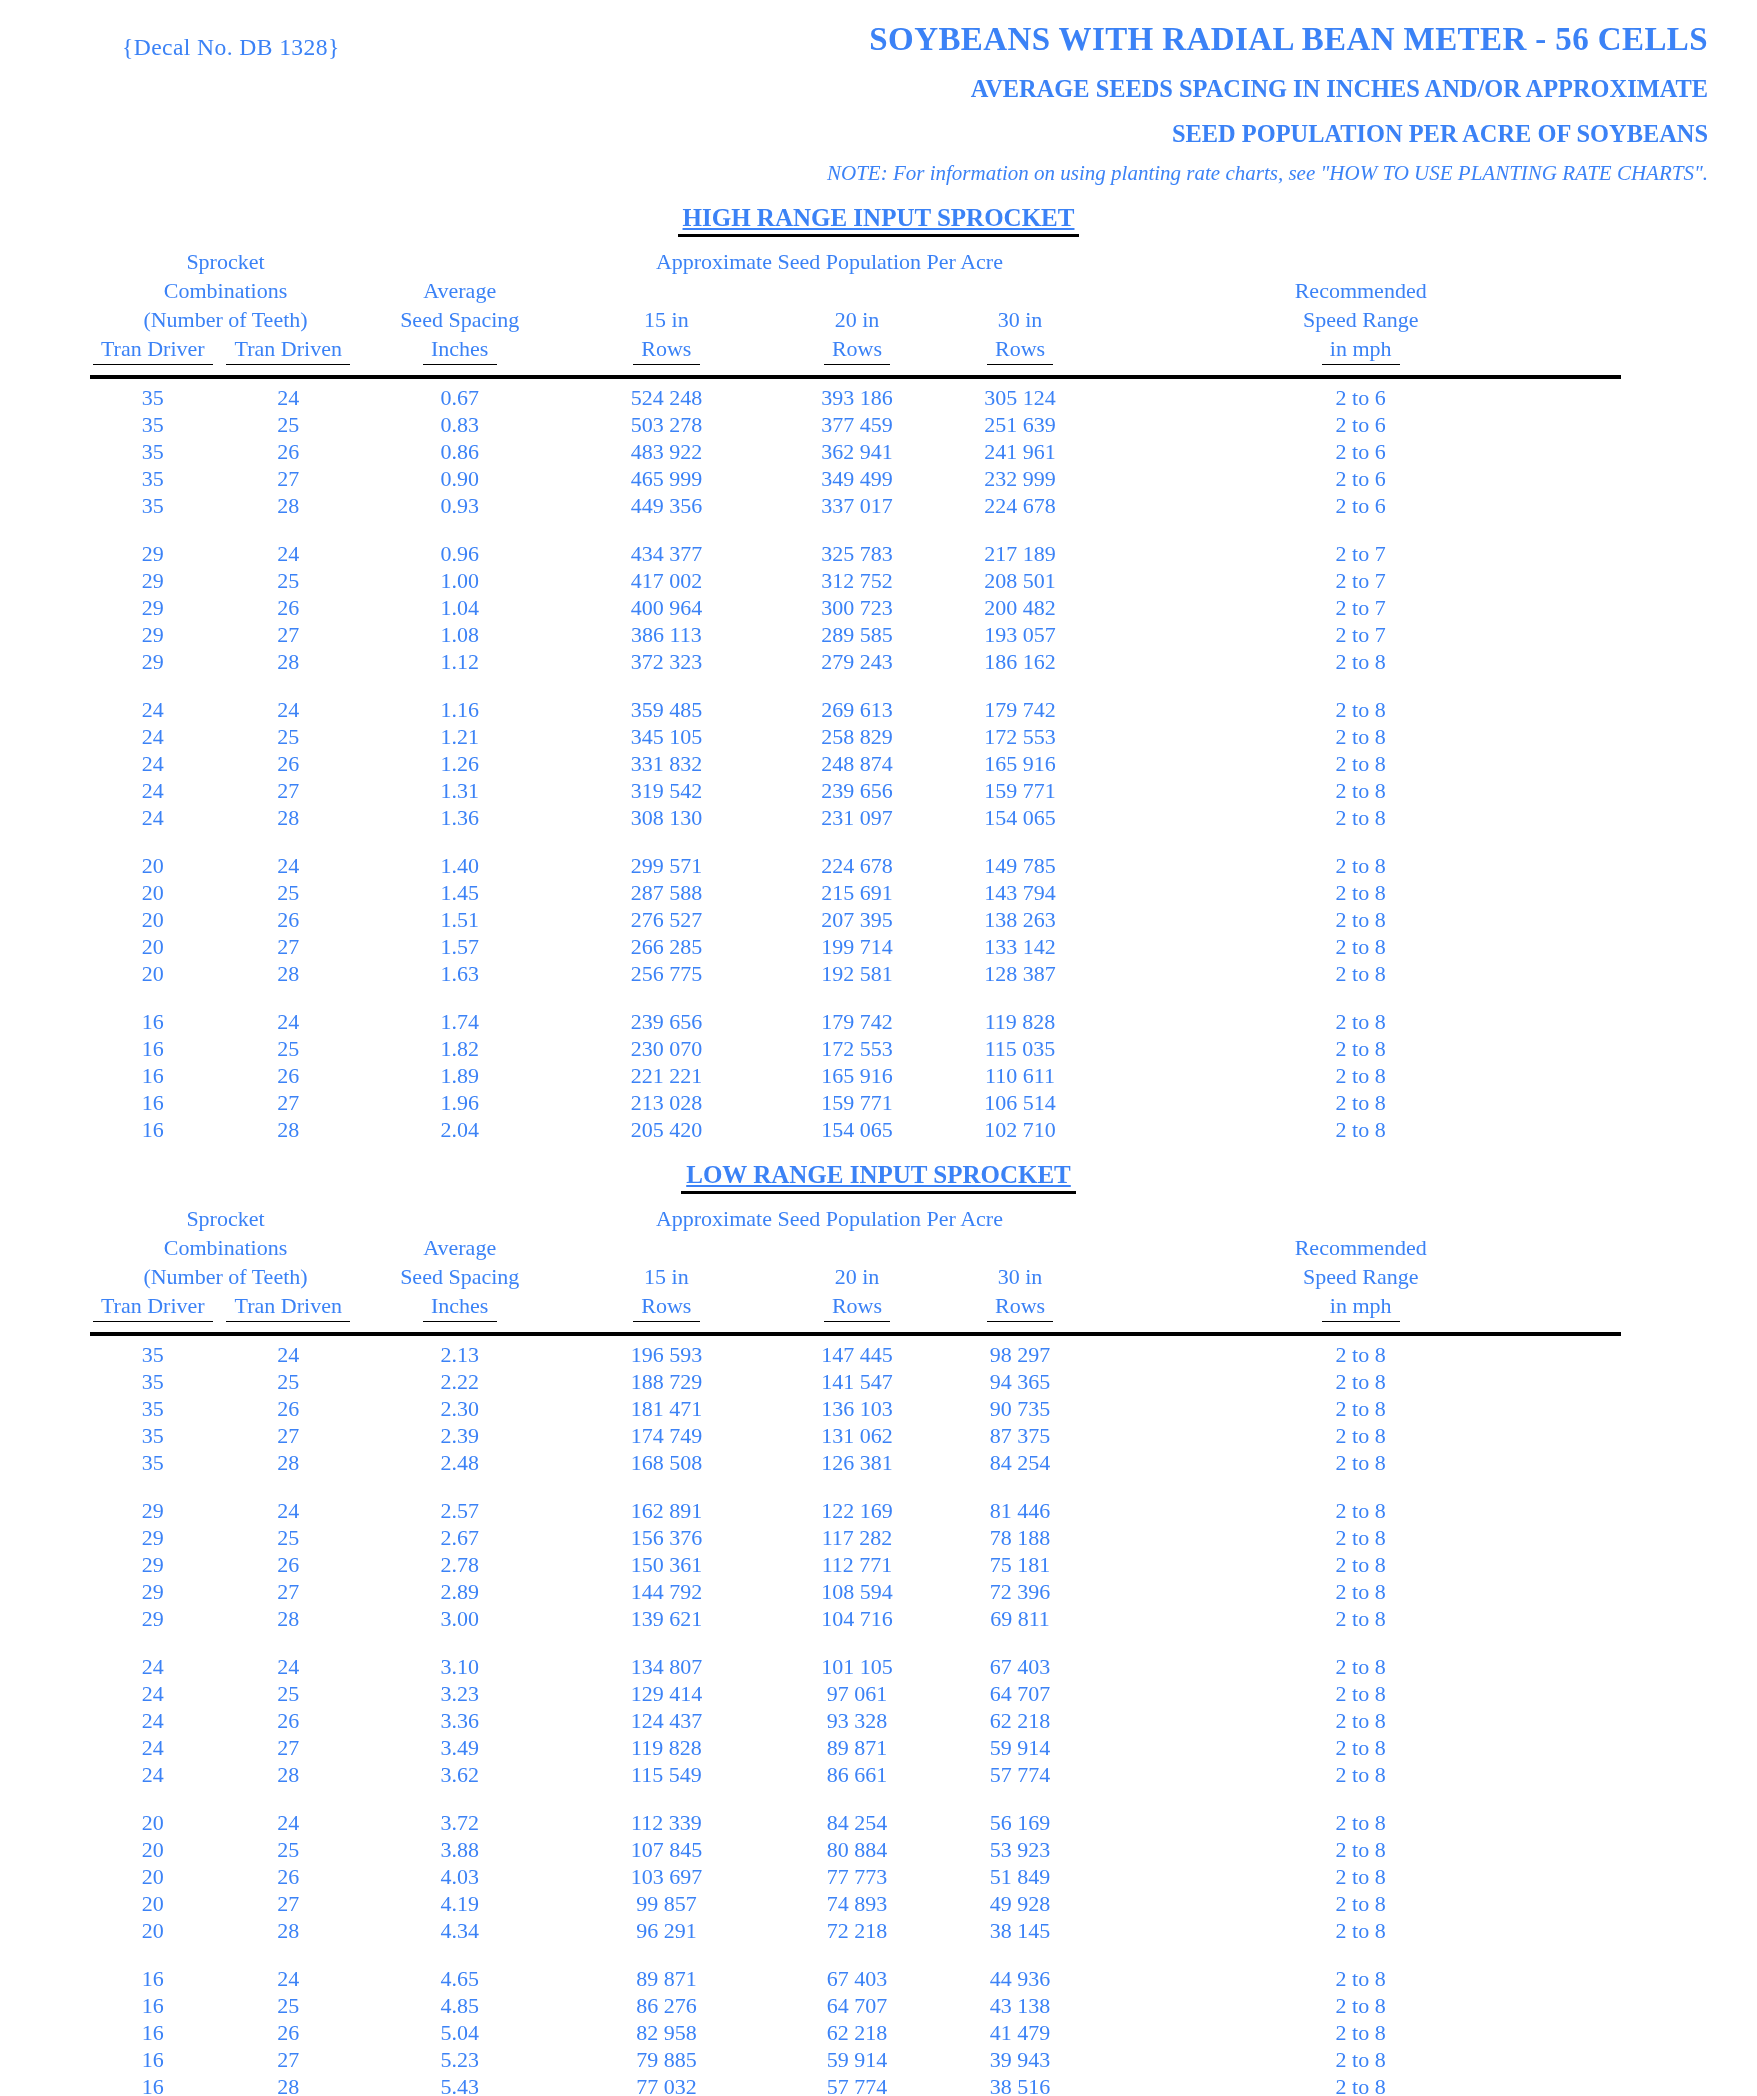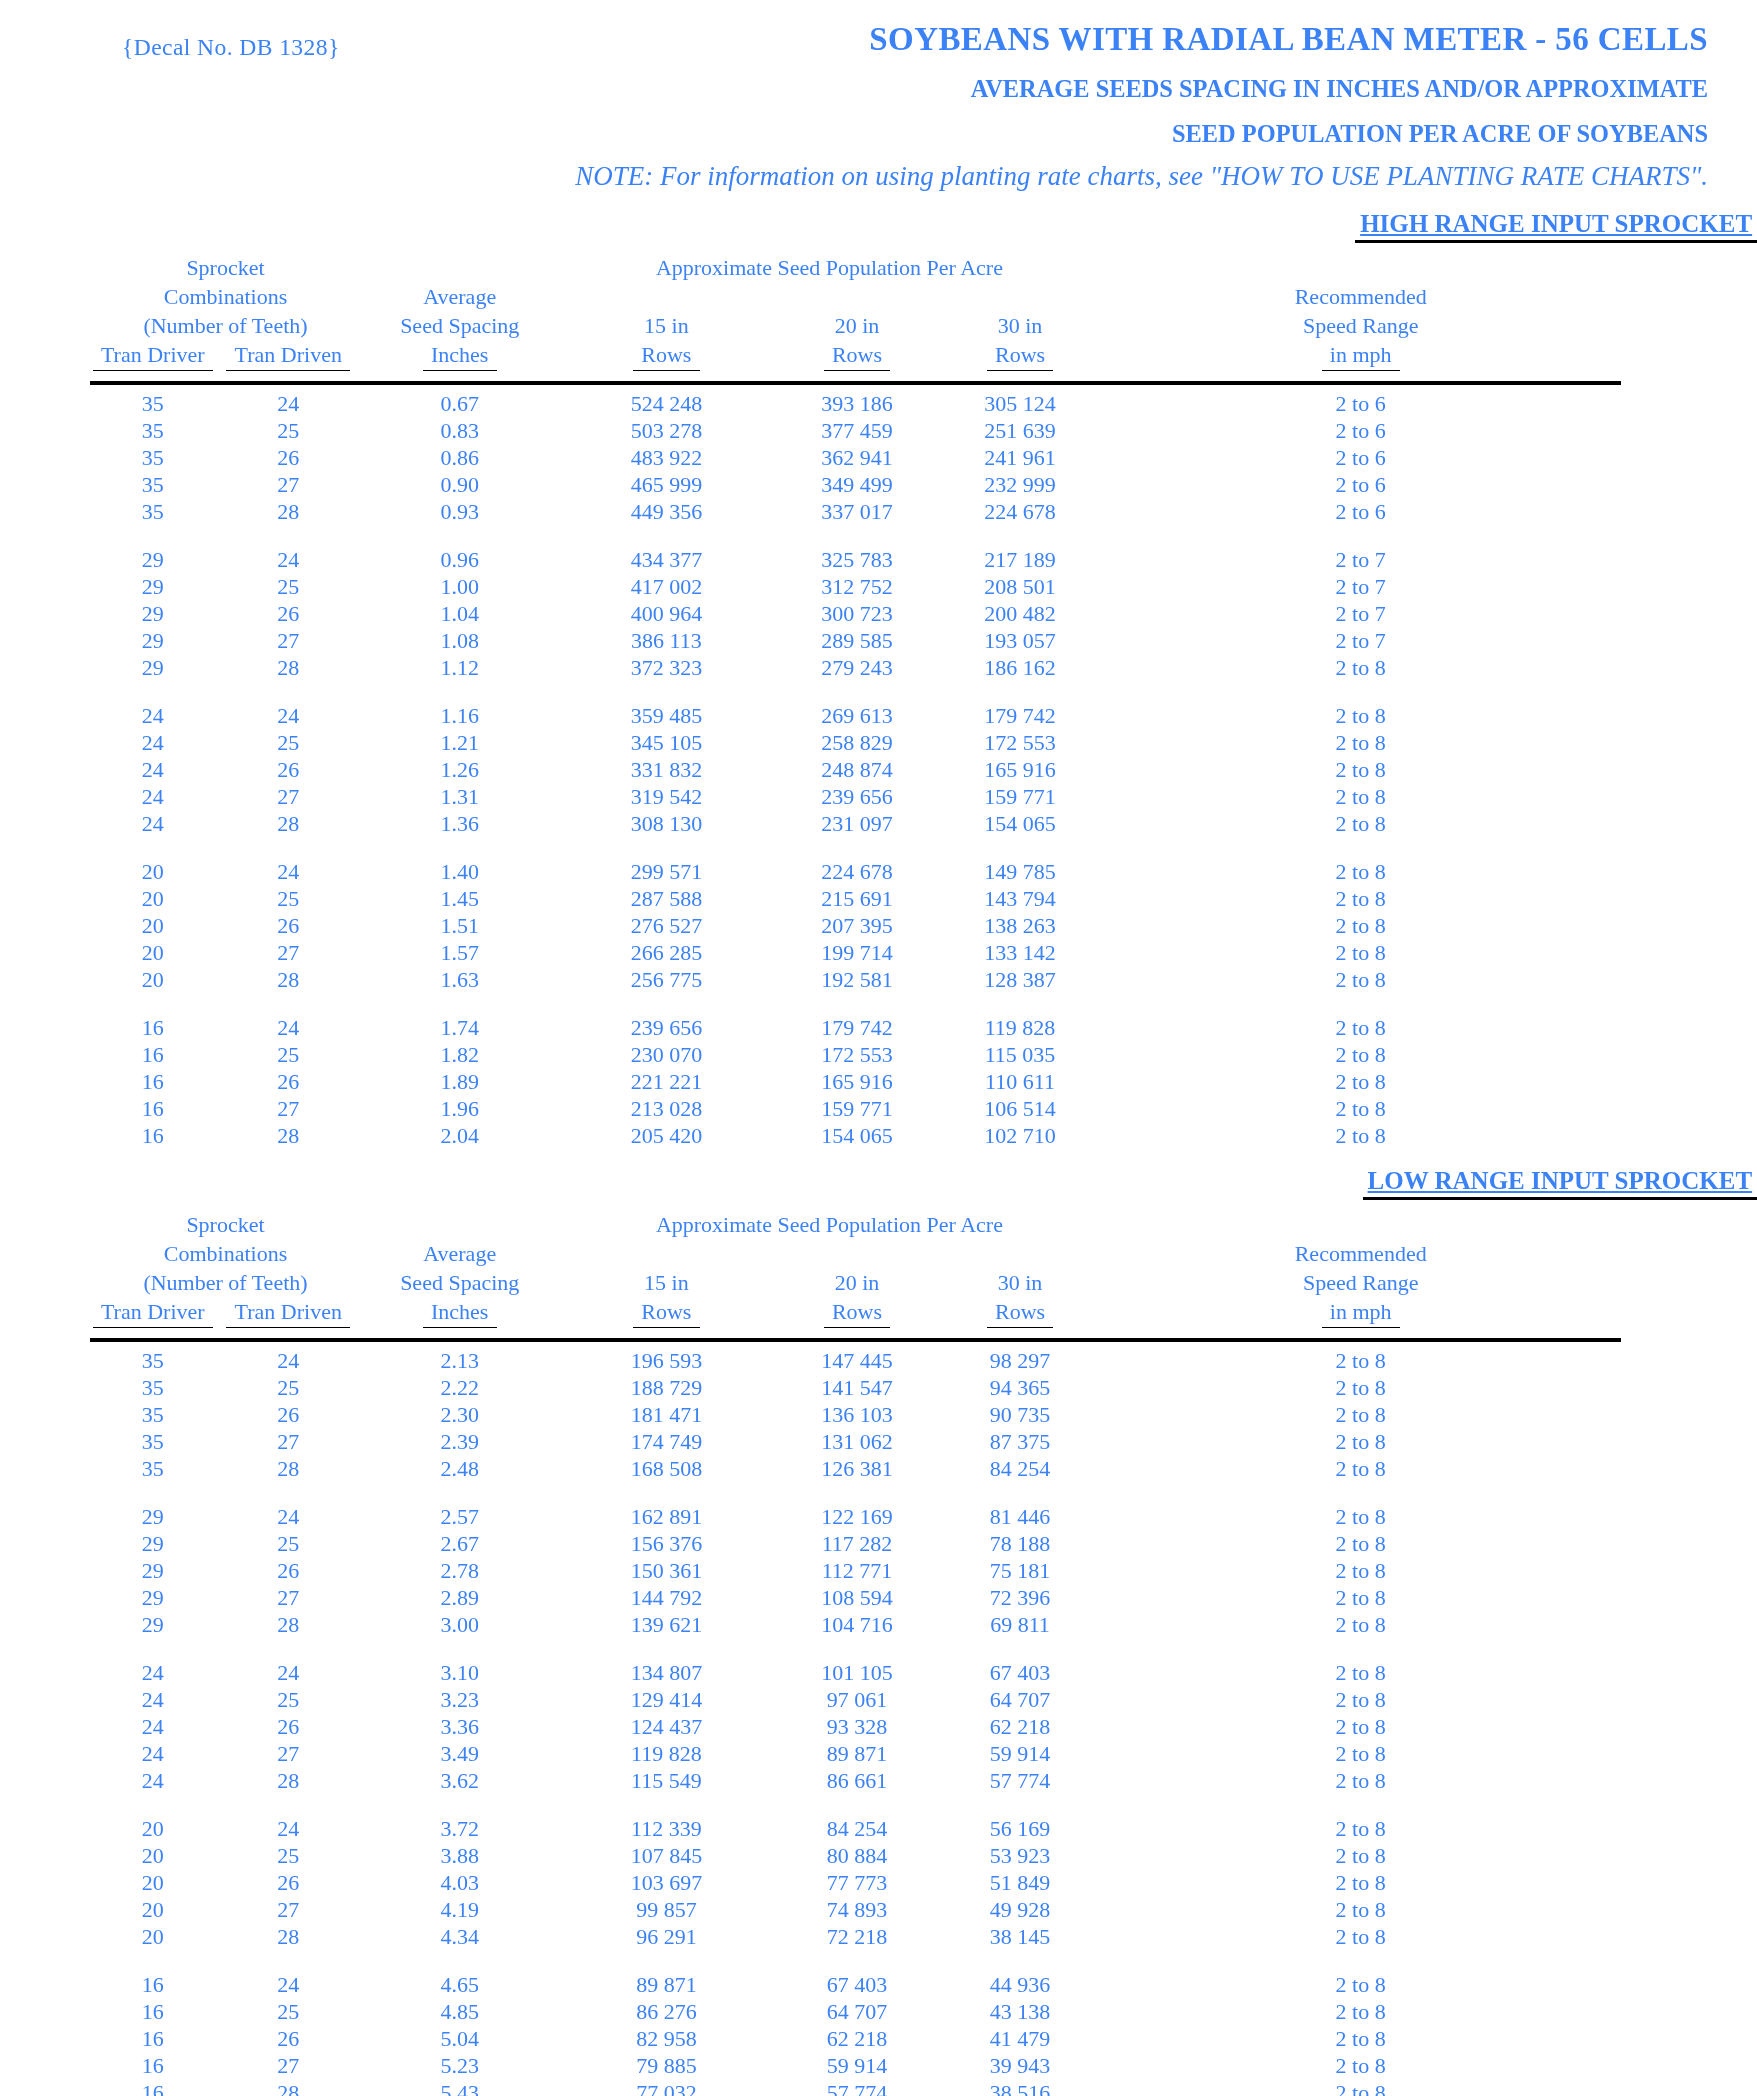--- a/index.html
+++ b/index.html
@@ -20,23 +20,23 @@
     letter-spacing: 0.4px;
   }
   .titles {
     text-align: right;
     padding-top: 21px;
     margin-left: 252px;
     margin-right: 49px;
   }
   .main-title { font-size: 33px; font-weight: bold; letter-spacing: 0.4px; }
   .sub-title  { font-size: 24.4px; font-weight: bold; margin-top: 17px; }
-  .note { font-size: 27px; font-style: italic; margin-top: 13px; }
+  .note { font-size: 21px; font-style: italic; margin-top: 13px; }
   .section-title {
-    text-align: right;
+    text-align: center;
     margin-top: 18px;
     font-size: 25px;
     font-weight: bold;
   }
   .section-title > span {
     display: inline-block;
     text-decoration: underline;
     border-bottom: 3.3px solid #000;
     padding: 0 4.9px 2.4px 4.9px;
   }

